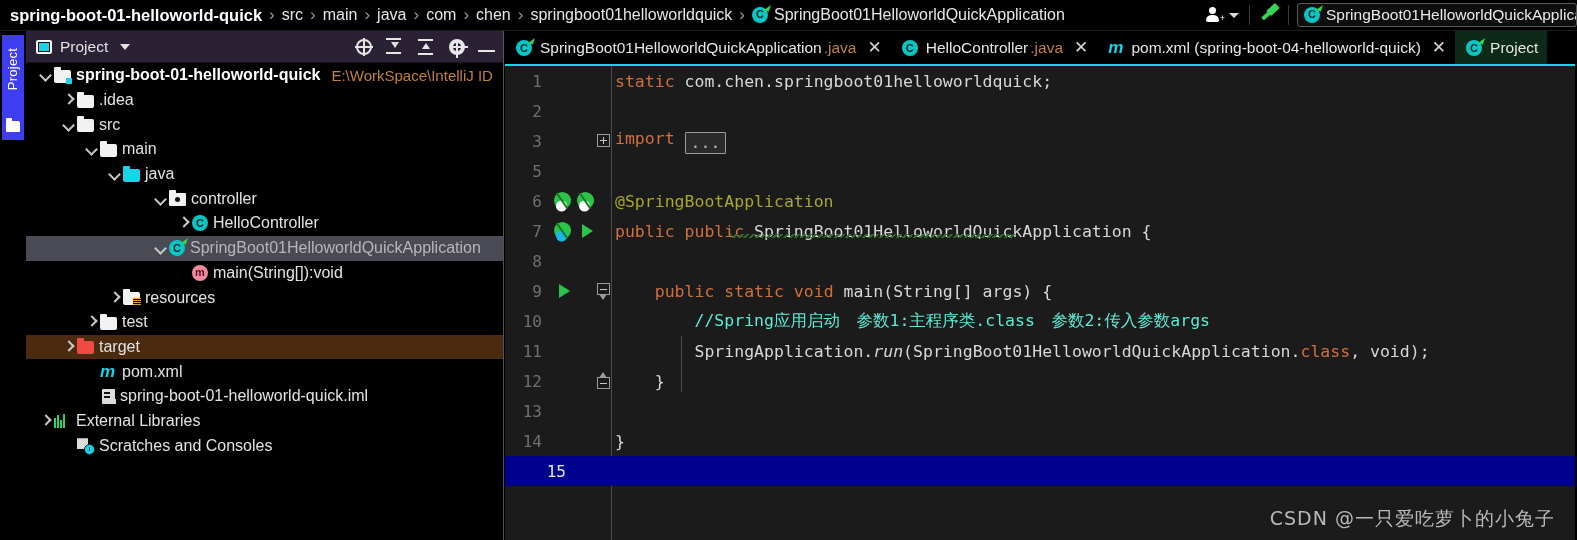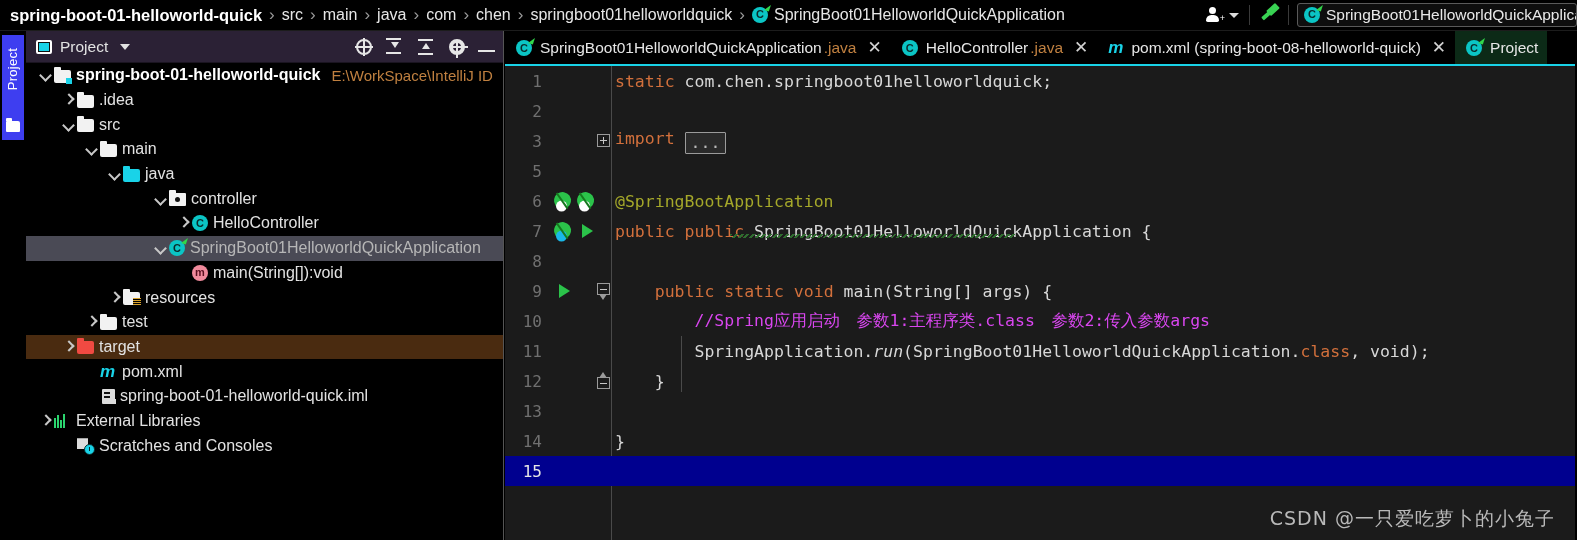--- a/index.html
+++ b/index.html
@@ -266,35 +266,35 @@
 
   #code-area{
     position:absolute;left:0;top:35px;right:0;bottom:0;background:#1b1b1b;
     font-family:"DejaVu Sans Mono","Liberation Mono",monospace;
     font-size:16.5px;
     overflow:hidden;
   }
   .cline{
     height:30px;display:flex;align-items:center;position:relative;
   }
-  .cline.hl{background:#00008f;}
+  .cline.hl{background:#00008f;padding-left:24px;}
   .lnum{
     width:44px;text-align:right;padding-right:7px;color:#707070;
     font-size:16px;flex:0 0 auto;
   }
   .cline.hl .lnum{color:#e6e6e6;}
   .gutter{
     width:62px;flex:0 0 auto;position:relative;height:30px;
   }
   .codetext{
     flex:1 1 auto;white-space:pre;color:#d8d8d8;padding-left:4px;
   }
   .kw{color:#d2703c;}
   .ann{color:#a5a82a;}
-  .cmt{color:#d946ef;margin-top:20px;}
+  .cmt{color:#5eead4;margin-top:20px;}
   .plain{color:#d8d8d8;}
   .ital{font-style:italic;}
   
   #gutterline{
     position:absolute;left:106px;top:0;bottom:0;width:1px;background:#4a4a4a;
   }
 
   
   .foldbox{
     display:inline-block;border:1px solid #9b9b9b;background:#2a2a2a;color:#b8b8b8;
@@ -538,21 +538,21 @@
           <span class="tabclose">✕</span>
         </div>
         <div class="etab">
           <span class="ico-tab-class"></span>
           <span>HelloController</span>
           <span class="ext-java" style="margin-left: -6px;">.java</span>
           <span class="tabclose">✕</span>
         </div>
         <div class="etab">
           <span class="ico-tab-maven">m</span>
-          <span>pom.xml (spring-boot-08-helloworld-quick)</span>
+          <span>pom.xml (spring-boot-04-helloworld-quick)</span>
           <span class="tabclose">✕</span>
         </div>
         <div class="etab green">
           <span class="ico-tab-spring"></span>
           <span>Project</span>
         </div>
       </div>
     <div id="code-area">
       <div id="gutterline"></div>
       <div id="lines-host">

